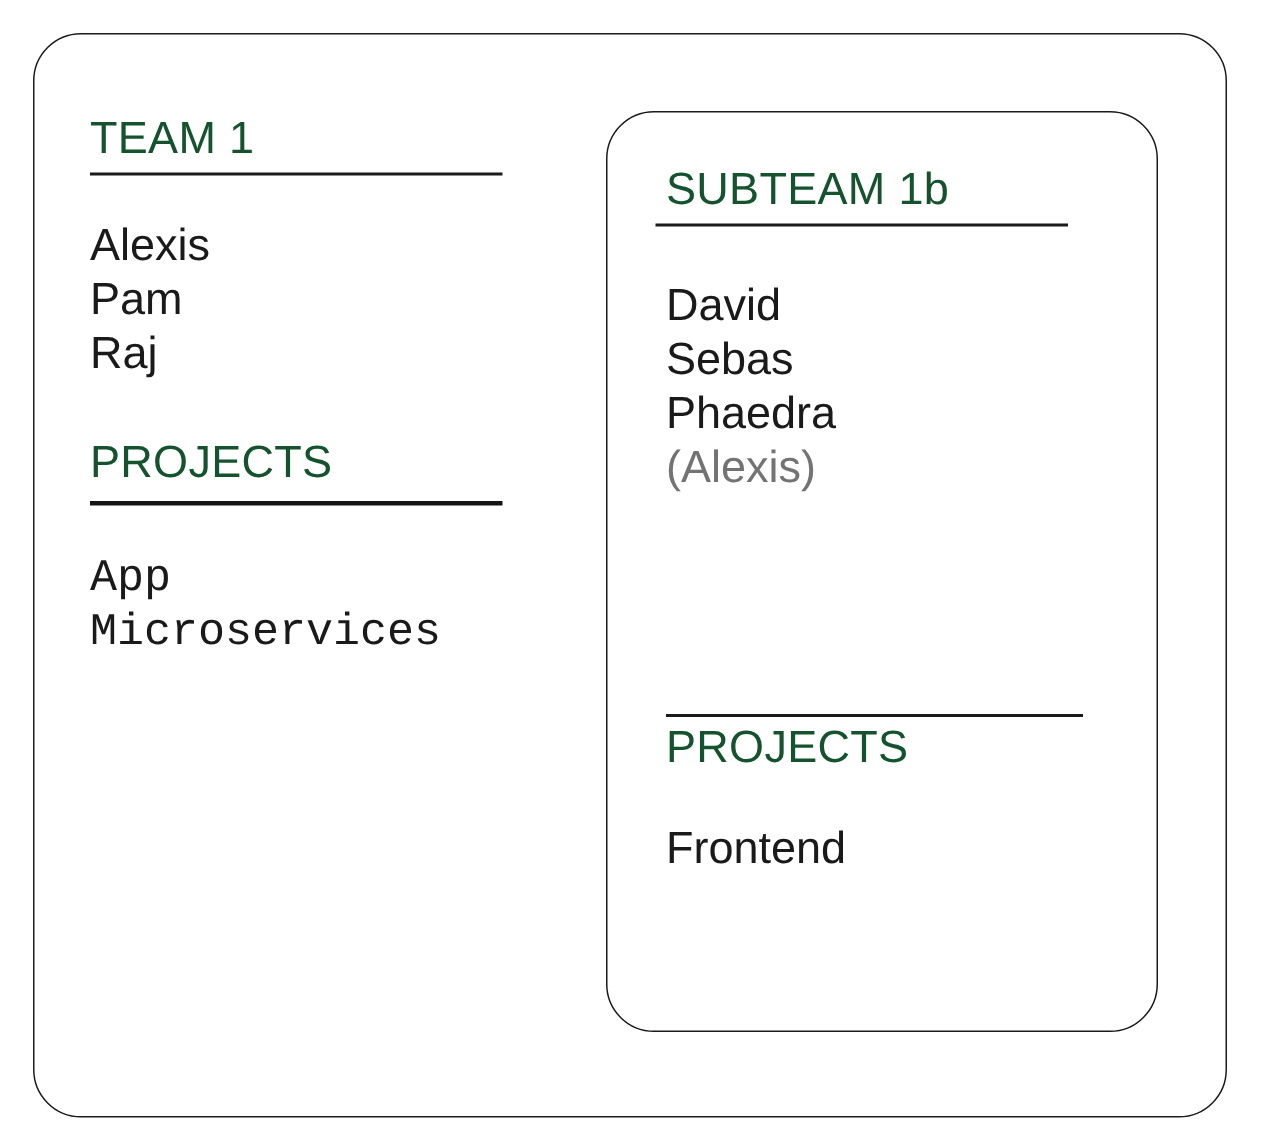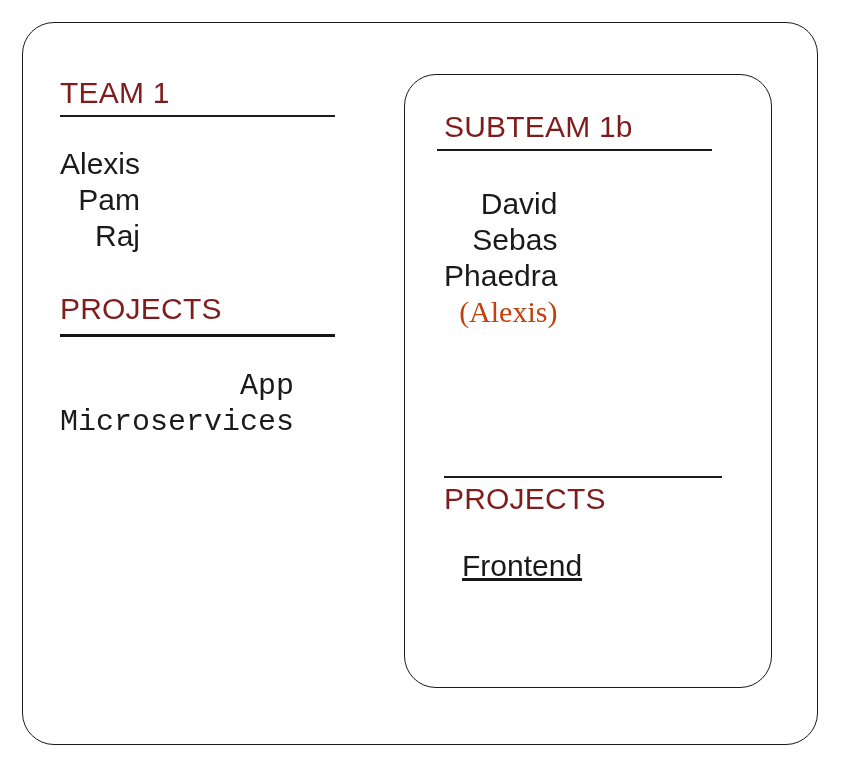--- a/index.html
+++ b/index.html
@@ -41,21 +41,21 @@
     height: 614px;
   }
 
   
   .section {
     position: absolute;
   }
   .heading {
     font-size: 30px;
     line-height: 34px;
-    color: #7f1d1d;
+    color: #14532d;
     letter-spacing: 0.2px;
     white-space: nowrap;
   }
   .rule {
     position: absolute;
     background: #1b1b1b;
     height: 2px;
   }
   .rule.thick {
     height: 3px;
@@ -63,44 +63,42 @@
   }
   .namelist {
     position: absolute;
     font-size: 30px;
     line-height: 36px;
     color: #1a1a1a;
   }
   .namelist .name {
     white-space: nowrap;
     display: block;
-    text-align: right;
   }
   .namelist .name.inherited {
-    color: #c2410c;
-    font-family: Liberation Serif, serif;
+    color: #737373;
   }
 
   
   #team-title      { left: 60px;  top: 76px; }
   #team-title-rule { left: 60px;  top: 115px; width: 275px; }
   #team-members    { left: 60px;  top: 146px; }
 
   #team-projects-title      { left: 60px;  top: 292px; }
   #team-projects-rule       { left: 60px;  top: 334px; width: 275px; }
   #team-projects-list       { left: 60px;  top: 368px; font-family: Liberation Mono, monospace; }
 
   
   #subteam-title      { left: 444px; top: 110px; }
   #subteam-title-rule { left: 437px; top: 149px; width: 275px; }
   #subteam-members    { left: 444px; top: 186px; }
 
   #subteam-projects-rule  { left: 444px; top: 476px; width: 278px; }
   #subteam-projects-title { left: 444px; top: 482px; }
-  #subteam-projects-list  { left: 462px; top: 548px; text-decoration: underline; }
+  #subteam-projects-list  { left: 444px; top: 548px; }
 </style>
 </head>
 <body>
 
 <div id="canvas">
 
   <div class="box" id="team-box"></div>
 
   <div class="section heading" id="team-title">TEAM 1</div>
   <div class="rule" id="team-title-rule"></div>

